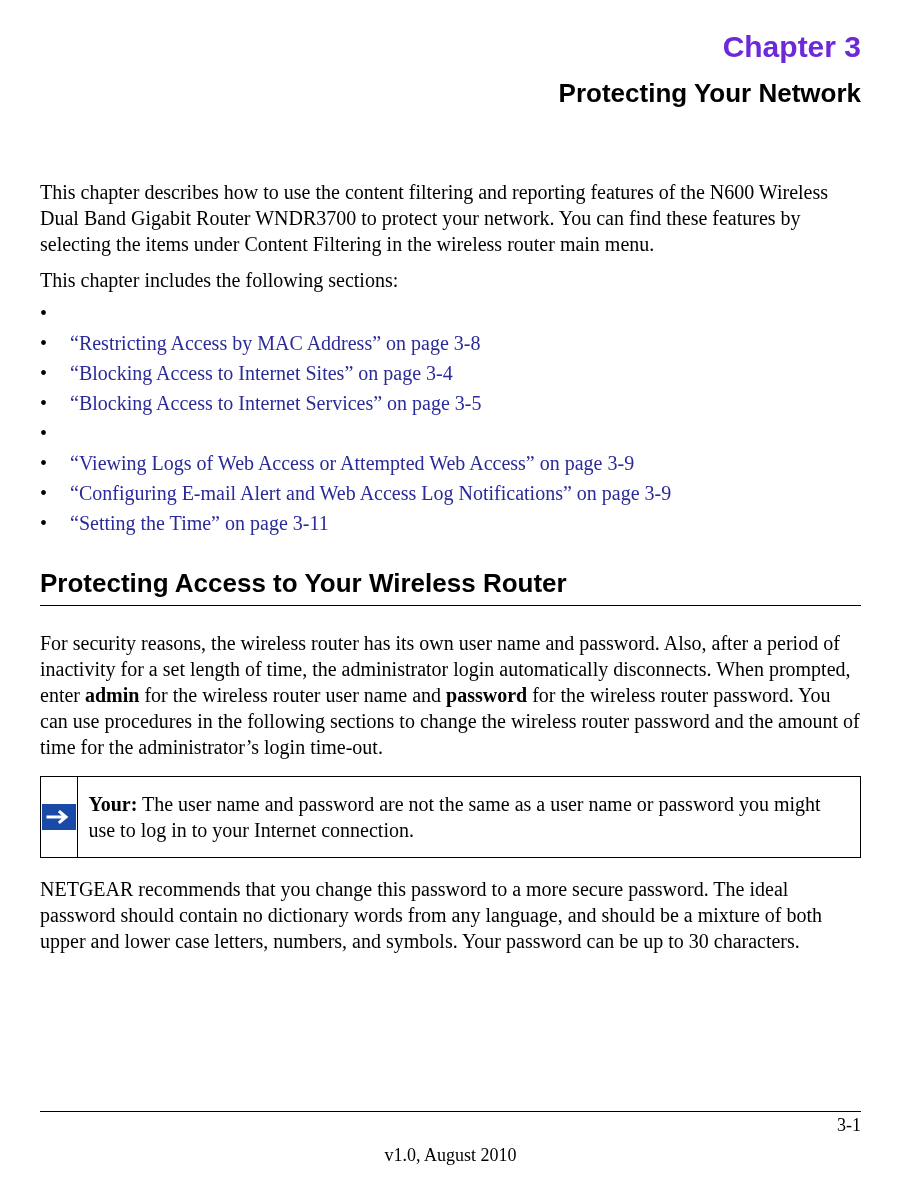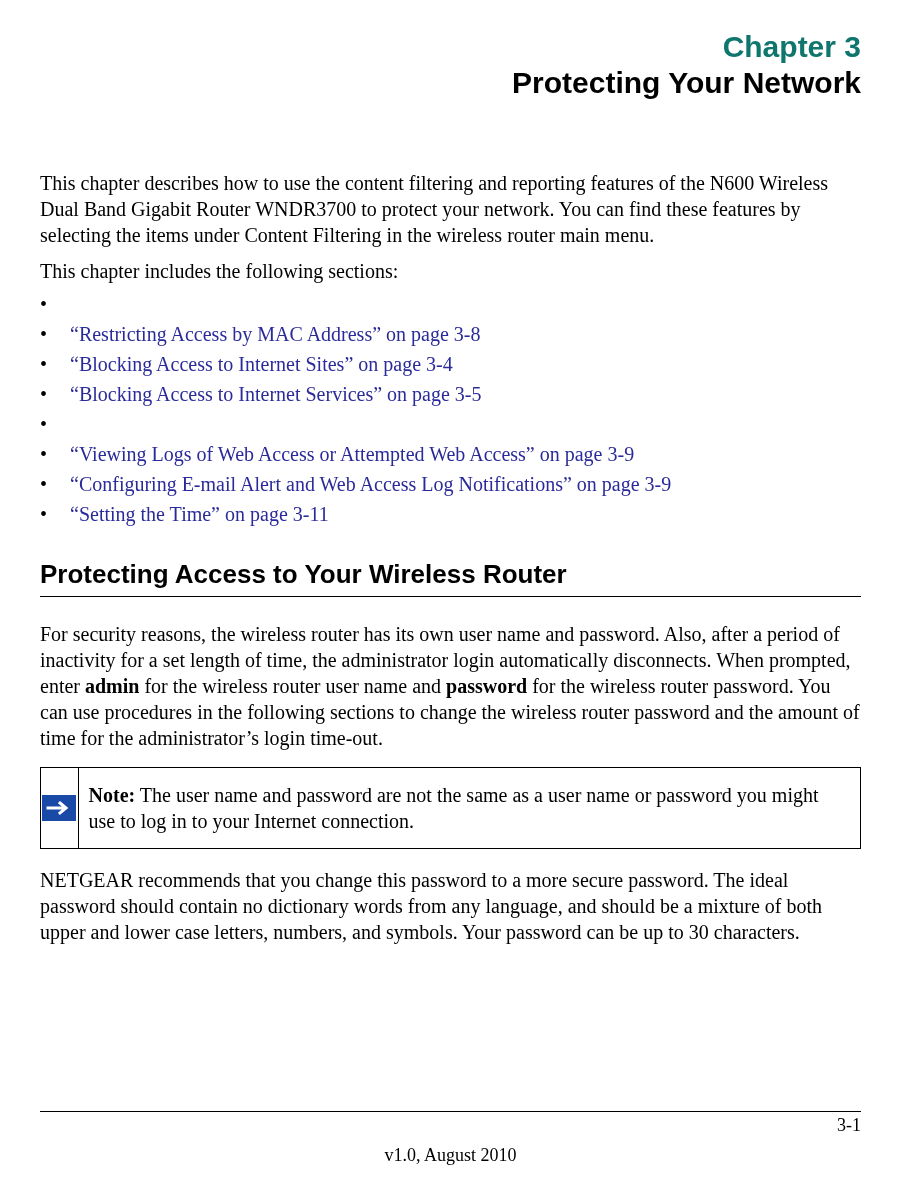--- a/index.html
+++ b/index.html
@@ -17,28 +17,28 @@
     }
     .chapter-header {
       text-align: right;
       margin-bottom: 70px;
       margin-top: 0;
     }
     .chapter-number {
       font-family: Arial, Helvetica, sans-serif;
       font-size: 30px;
       font-weight: bold;
-      color: #0f766e;
+      color: #6d28d9;
     }
     .chapter-title {
       font-family: Arial, Helvetica, sans-serif;
-      font-size: 30px;
-      font-weight: bold;
-      color: #000;
-      margin-top: 2px;
+      font-size: 26px;
+      font-weight: bold;
+      color: #000;
+      margin-top: 14px;
     }
     .intro-paragraph {
       font-size: 20px;
       line-height: 1.3;
       margin-bottom: 12px;
     }
     .sections-intro {
       font-size: 20px;
       margin-bottom: 6px;
     }
@@ -187,21 +187,21 @@
 </p>
 
 <div class="note-box">
   <div class="note-icon-cell">
     <svg class="note-icon-svg" viewBox="0 0 34 26">
       <rect x="0" y="0" width="34" height="26" fill="#1a4aa8"></rect>
       <path d="M 6 13 L 22 13 M 18 8 L 24 13 L 18 18" stroke="#fff" stroke-width="3" fill="none" stroke-linecap="square"></path>
     </svg>
   </div>
   <div class="note-text-cell">
-    <span class="note-label">Note:</span><span> The user name and password are not the same as a user name or password you might use to log in to your Internet connection.</span>
+    <span class="note-label">Your:</span><span> The user name and password are not the same as a user name or password you might use to log in to your Internet connection.</span>
   </div>
 </div>
 
 <p class="body-paragraph">NETGEAR recommends that you change this password to a more secure password. The ideal password should contain no dictionary words from any language, and should be a mixture of both upper and lower case letters, numbers, and symbols. Your password can be up to 30 characters.</p>
 
 <hr class="footer-rule">
 <div class="page-number">3-1</div>
 <div class="footer-version">v1.0, August 2010</div>
 
 </body></html>

